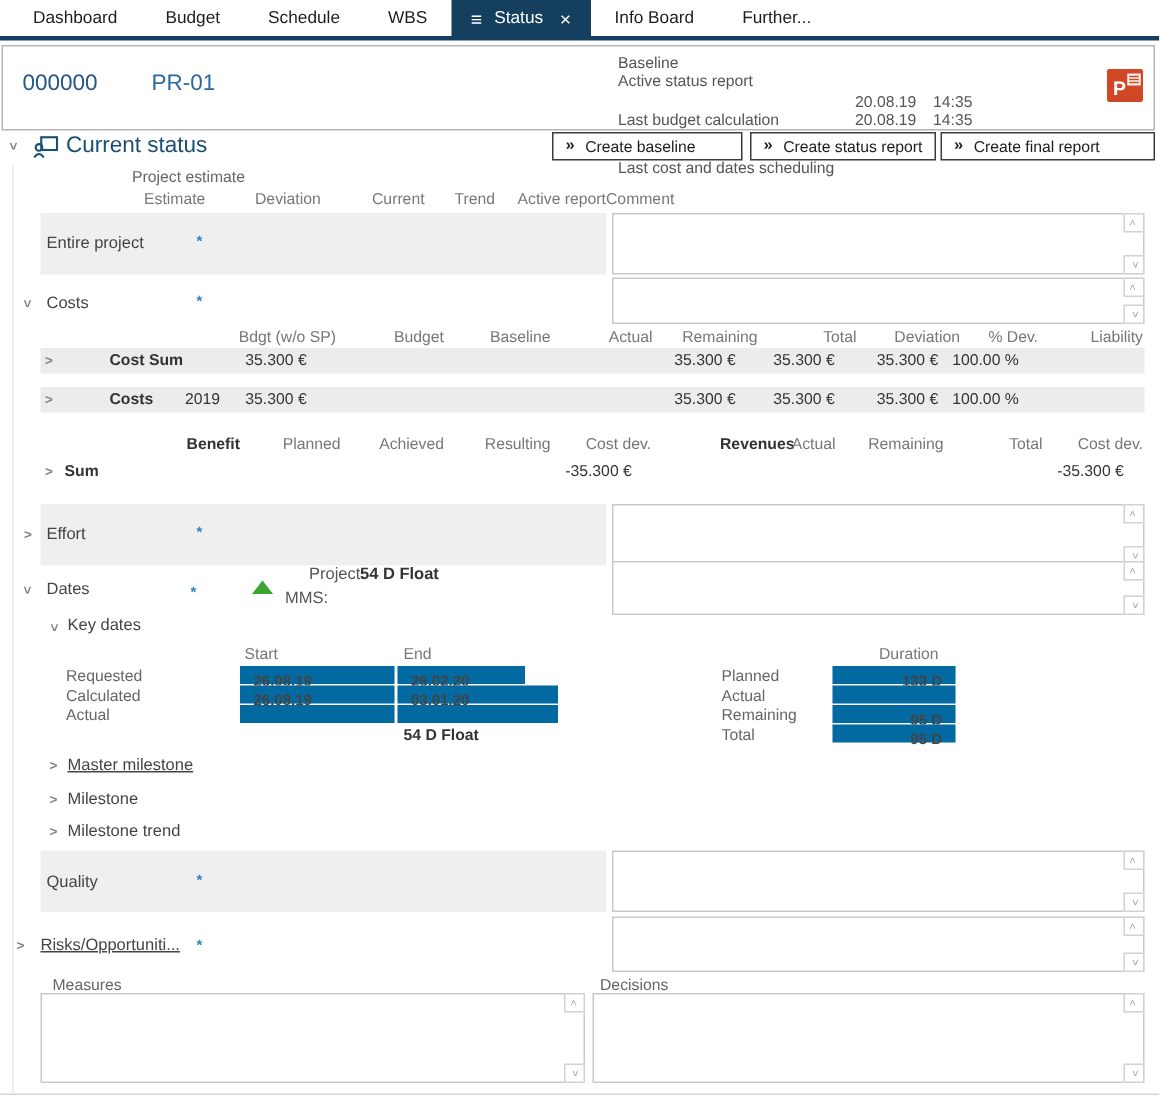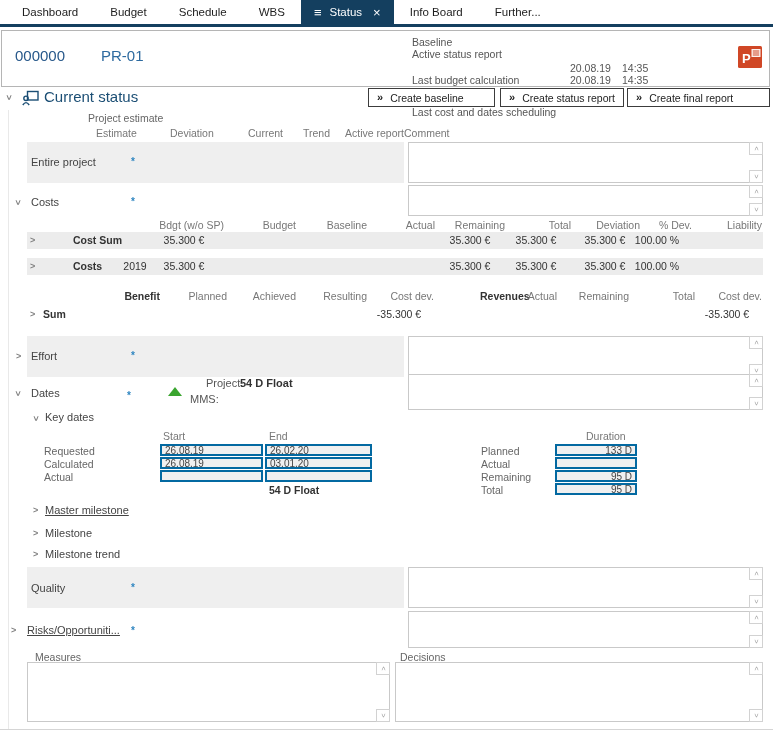--- a/index.html
+++ b/index.html
@@ -44,22 +44,22 @@
   .cbox{position:absolute;left:408px;width:355px;border:1px solid #c9c9c9;background:#fff;box-sizing:border-box;}
   .ta{position:absolute;border:1px solid #c9c9c9;background:#fff;box-sizing:border-box;}
   .sarr{position:absolute;right:-1px;width:14px;height:13px;border:1px solid #d2d2d2;background:#fff;
         box-sizing:border-box;display:flex;align-items:center;justify-content:center;cursor:pointer;}
   .sarr.up{top:-1px;} .sarr.dn{bottom:-1px;}
   .sarr span{font-size:7px;color:#999;line-height:1;display:block;}
   .sarr.up span{transform:rotate(-90deg);}
   .sarr.dn span{transform:rotate(90deg);}
 
   
-  .field{position:absolute;height:12px;background:#f0f0f0;border:2px solid #0369a1;box-sizing:border-box;
-         font-size:10px;color:#444;padding:0 3px;line-height:10px;white-space:nowrap;}
+  .field{position:absolute;height:12px;background:#f0f0f0;border:6px solid #0369a1;box-sizing:border-box;
+         font-size:10px;color:#444;padding:0 3px;line-height:10px;white-space:nowrap;font-weight:bold;}
   .field.r{text-align:right;}
 
   .gtri{position:absolute;left:168px;top:387px;width:0;height:0;
         border-left:7px solid transparent;border-right:7px solid transparent;border-bottom:9px solid #3aa52f;}
 
   .edge-left{position:absolute;left:8px;top:110px;width:1px;height:619px;background:#e9e9e9;}
   .bottom-line{position:absolute;left:0;top:729px;width:773px;height:1px;background:#d5d5d5;}
 </style>
 </head>
 <body>
@@ -233,21 +233,21 @@
 
   <div class="chev down" style="left:33px;top:414px;">&gt;</div>
   <div class="rowlbl" style="left:45px;top:411px;">Key dates</div>
 
   <div class="chead" style="left:163px;top:430px;">Start</div>
   <div class="chead" style="left:269px;top:430px;">End</div>
   <div class="chead" style="left:558px;top:430px;margin-left:28px;">Duration</div>
 
   <div class="lbl" style="left:44px;top:445px;">Requested</div>
   <div class="field" style="left:160px;top:444px;width:103px;">26.08.19</div>
-  <div class="field" style="left:265px;top:444px;width:107px;">26.02.20</div>
+  <div class="field" style="left:265px;top:444px;width:85px;">26.02.20</div>
 
   <div class="lbl" style="left:44px;top:458px;">Calculated</div>
   <div class="field" style="left:160px;top:457px;width:103px;">26.08.19</div>
   <div class="field" style="left:265px;top:457px;width:107px;">03.01.20</div>
 
   <div class="lbl" style="left:44px;top:471px;">Actual</div>
   <div class="field" style="left:160px;top:470px;width:103px;"></div>
   <div class="field" style="left:265px;top:470px;width:107px;"></div>
 
   <div class="rowlbl b" style="left:269px;top:484px;font-size:10.5px;">54 D Float</div>

